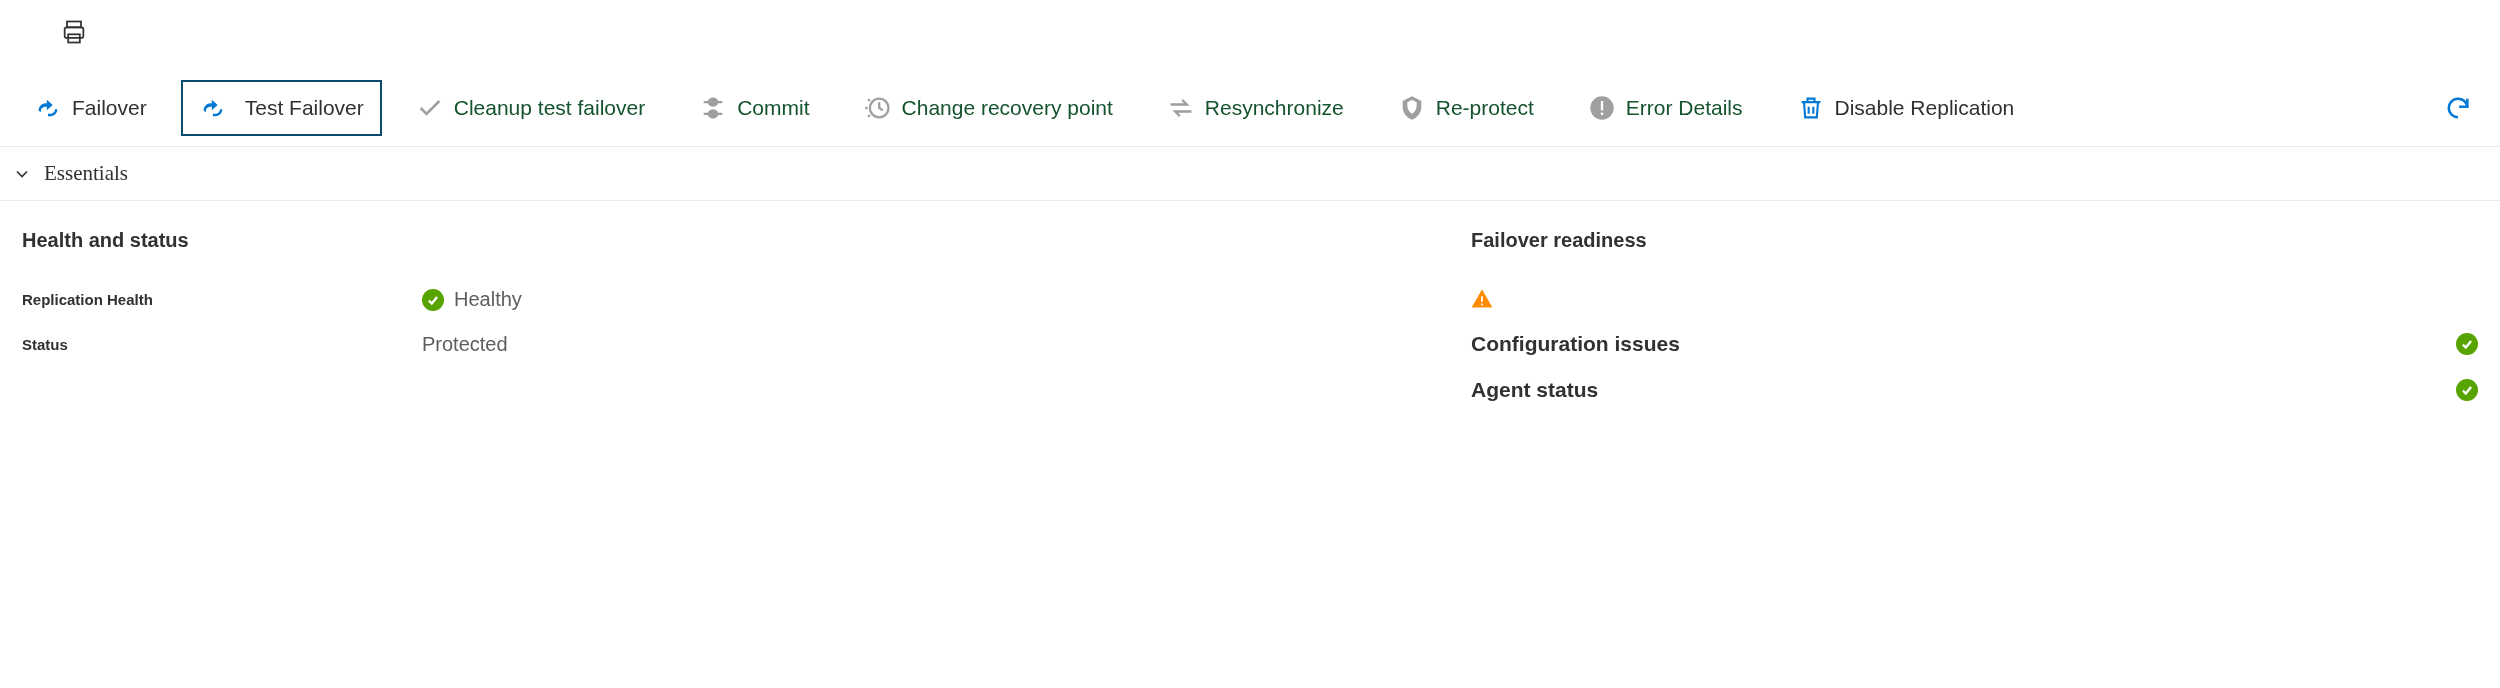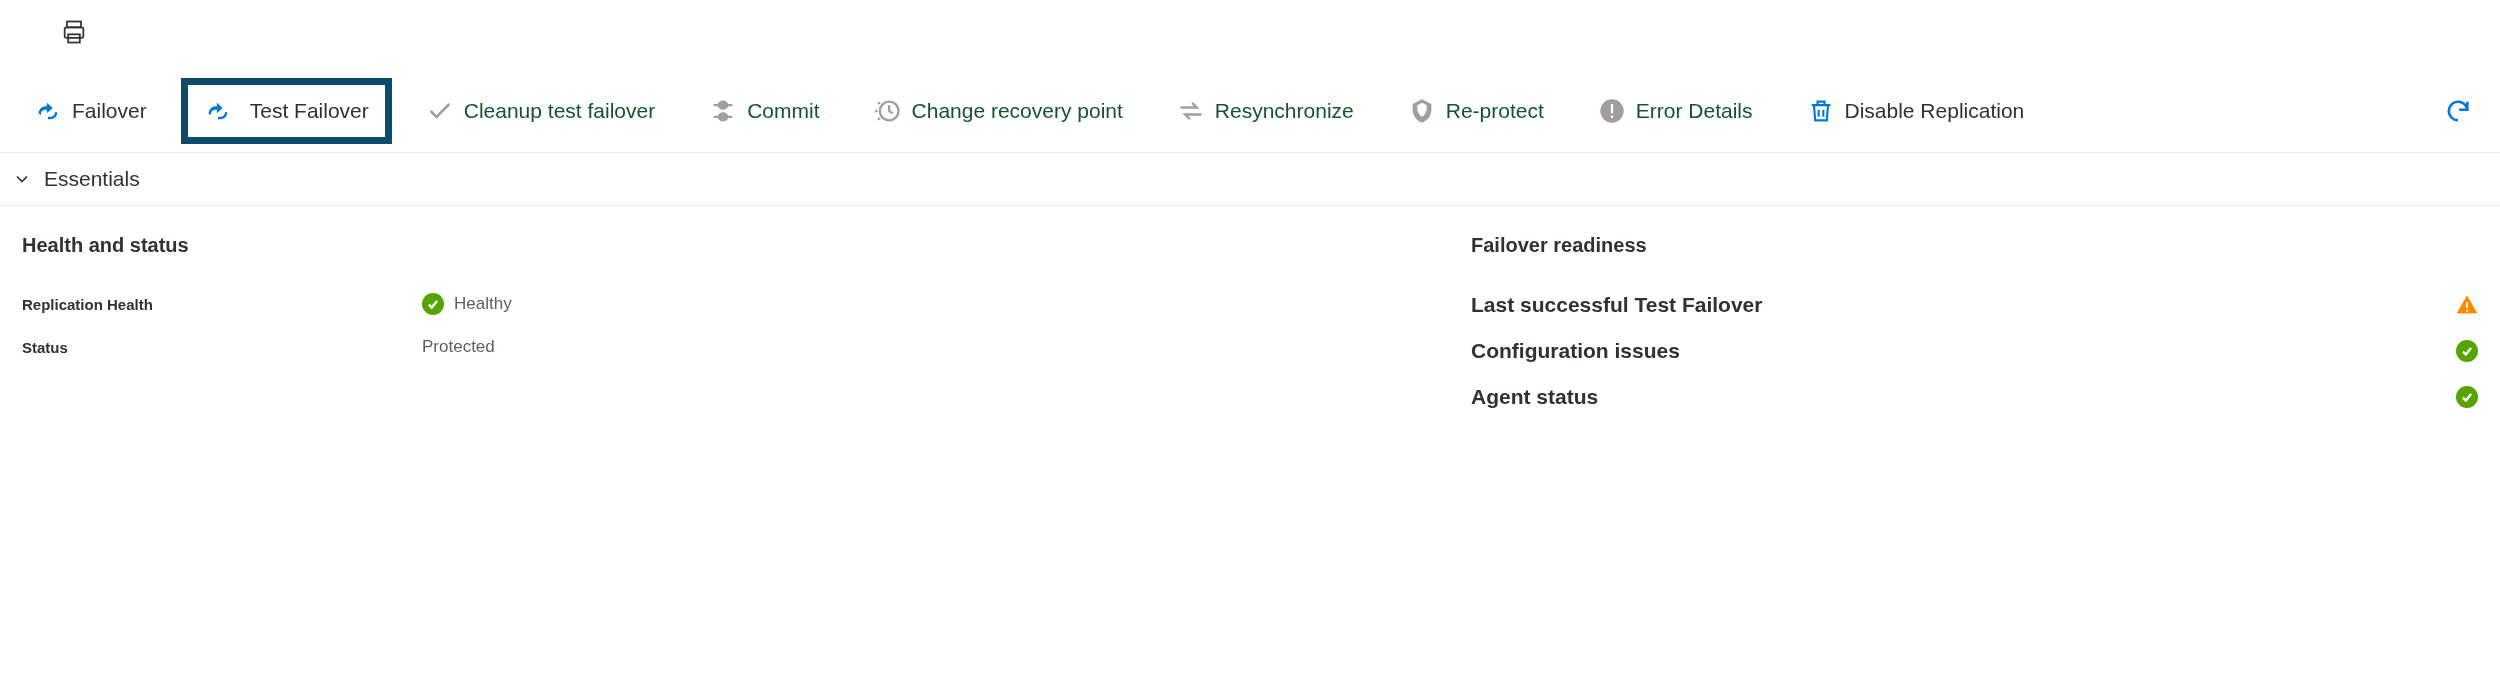--- a/index.html
+++ b/index.html
@@ -27,21 +27,21 @@
     .toolbar-item {
       display: flex;
       align-items: center;
       gap: 10px;
       padding: 12px 16px;
       cursor: pointer;
       border: 4px solid transparent;
       white-space: nowrap;
     }
     .toolbar-item.highlighted {
-      border: 7px solid #0c4a6e;
+      border: 2px solid #0c4a6e;
       gap: 18px;
     }
     .toolbar-item.disabled {
       color: #14532d;
       cursor: default;
     }
     .toolbar-item.enabled {
       color: #323130;
     }
     .toolbar-item.refresh {
@@ -56,20 +56,21 @@
       justify-content: center;
       flex-shrink: 0;
     }
     .essentials-bar {
       display: flex;
       align-items: center;
       gap: 12px;
       padding: 14px 12px;
       border-bottom: 1px solid #edebe9;
       cursor: pointer;
+      font-family: Liberation Serif, serif;
     }
     .chevron-down {
       width: 20px;
       height: 20px;
     }
     .content {
       display: flex;
       padding: 28px 22px;
     }
     .col-left {
@@ -90,21 +91,21 @@
     }
     .kv-label {
       width: 400px;
       font-weight: 600;
       font-size: 15px;
     }
     .kv-value {
       display: flex;
       align-items: center;
       gap: 10px;
-      font-size: 17px;
+      font-size: 20px;
       color: #605e5c;
     }
     .fr-row {
       display: flex;
       align-items: center;
       justify-content: space-between;
       margin-bottom: 22px;
     }
     .fr-label {
       font-weight: 600;
@@ -263,21 +264,20 @@
       <div class="kv-label">Status</div>
       <div class="kv-value">Protected</div>
     </div>
 
   </div>
 
   <div class="col-right">
     <div class="section-title">Failover readiness</div>
 
     <div class="fr-row">
-      <div class="fr-label">Last successful Test Failover</div>
       <svg class="warn-triangle" viewBox="0 0 24 24" fill="#ff8c00">
           <path d="M12 2L1 21h22L12 2zm0 6l7 12H5l7-12z" fill="#ff8c00"></path>
           <path d="M12 2L1 21h22L12 2z"></path>
           <rect x="11" y="9" width="2" height="6" fill="#fff"></rect>
           <rect x="11" y="17" width="2" height="2" fill="#fff"></rect>
         </svg>
     </div>
 
     <div class="fr-row">
       <div class="fr-label">Configuration issues</div>

